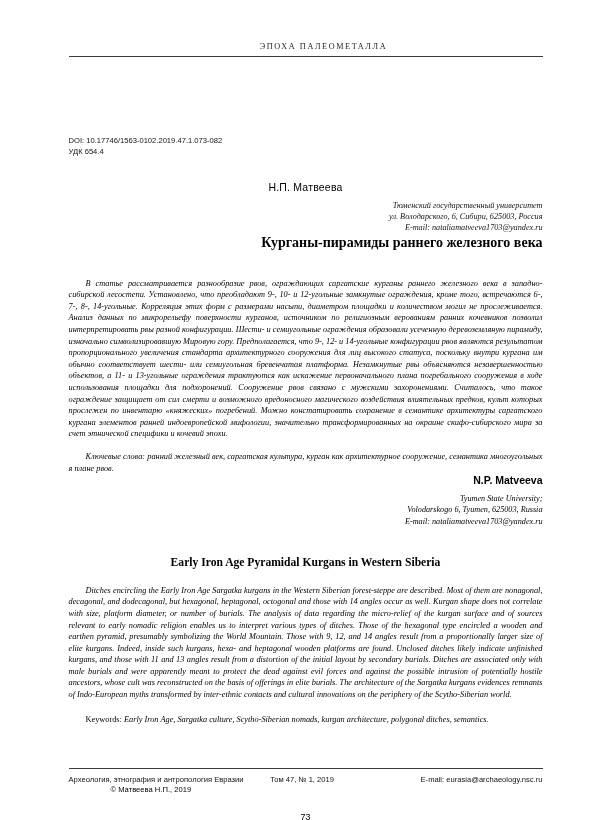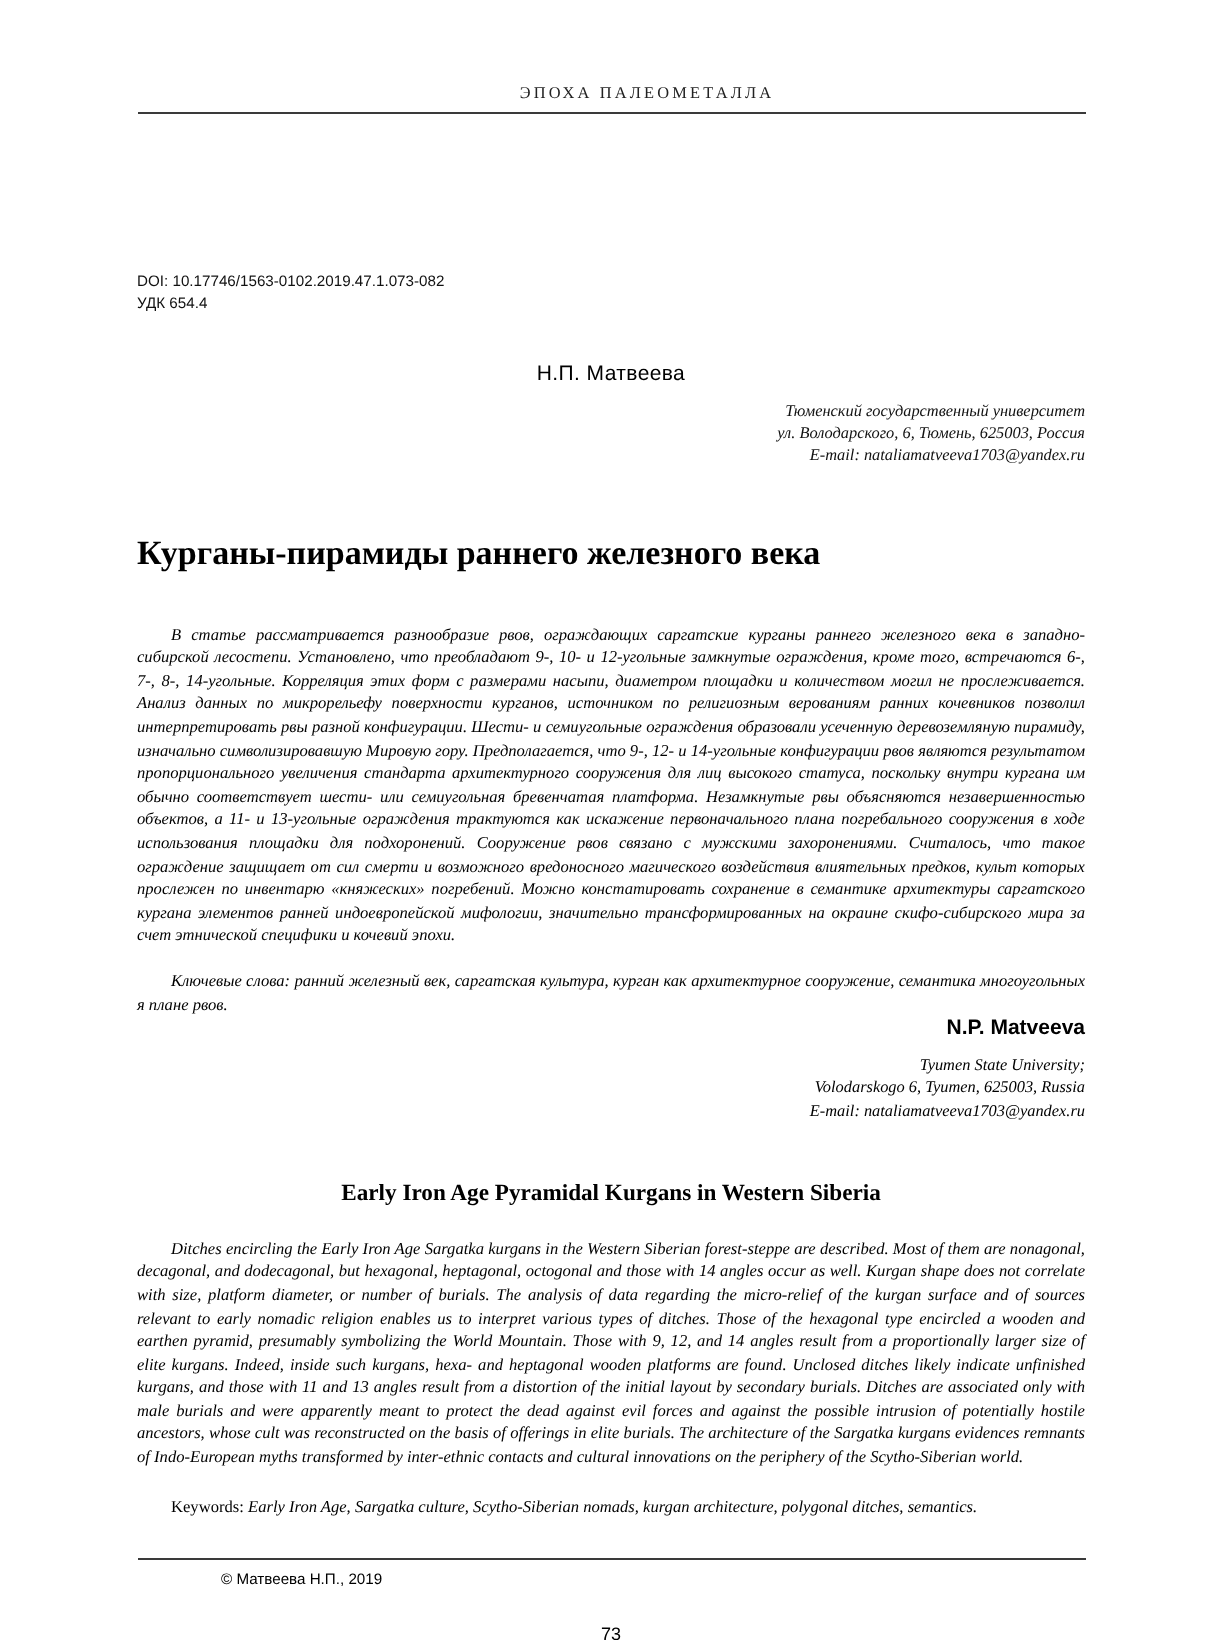--- a/index.html
+++ b/index.html
@@ -57,26 +57,25 @@
   }
   .affil-ru {
     text-align: right;
     font-style: italic;
     font-size: 8.2px;
     line-height: 11.2px;
     margin-top: 7px;
     color: #111;
   }
   .title-ru {
-    text-align: left;
+    text-align: right;
     font-family: "Liberation Serif", serif;
     font-weight: bold;
-    font-size: 17px;
+    font-size: 14px;
     line-height: 18px;
-    margin-top: 34px;
   }
   .abstract-ru {
     margin-top: 26px;
     font-style: italic;
     font-size: 8.3px;
     line-height: 11.6px;
     text-align: justify;
     text-indent: 17px;
     color: #000;
   }
@@ -181,21 +180,21 @@
 
     <div class="doi-block">
       <div>DOI: 10.17746/1563-0102.2019.47.1.073-082</div>
       <div>УДК 654.4</div>
     </div>
 
     <div class="author-ru">Н.П. Матвеева</div>
 
     <div class="affil-ru">
       <div>Тюменский государственный университет</div>
-      <div>ул. Володарского, 6, Тюмень, 625003, Россия</div>
+      <div>ул. Володарского, 6, Сибири, 625003, Россия</div>
       <div>E-mail: nataliamatveeva1703@yandex.ru</div>
     </div>
 
     <div class="title-ru">
       <div>Курганы-пирамиды раннего железного века</div>
     </div>
 
     <div class="abstract-ru">В статье рассматривается  разнообразие рвов, ограждающих саргатские курганы раннего железного века в западно-сибирской лесостепи. Установлено, что преобладают 9-, 10- и 12-угольные замкнутые ограждения, кроме того, встречаются 6-, 7-, 8-, 14-угольные. Корреляция этих форм с размерами насыпи, диаметром площадки и количеством могил не прослеживается. Анализ данных по микрорельефу поверхности курганов, источником по религиозным верованиям ранних кочевников позволил интерпретировать рвы разной конфигурации. Шести- и семиугольные ограждения образовали усеченную деревоземляную пирамиду, изначально символизировавшую Мировую гору. Предполагается, что 9-, 12- и 14-угольные конфигурации рвов являются результатом пропорционального увеличения стандарта архитектурного сооружения для лиц высокого статуса, поскольку внутри кургана им обычно соответствует шести- или семиугольная бревенчатая платформа. Незамкнутые рвы объясняются незавершенностью объектов, а 11- и 13-угольные ограждения трактуются как искажение первоначального плана погребального сооружения в ходе использования площадки для подхоронений. Сооружение рвов связано с мужскими захоронениями. Считалось, что такое ограждение защищает от сил смерти и возможного вредоносного магического воздействия влиятельных предков, культ которых прослежен по инвентарю «княжеских» погребений. Можно констатировать сохранение в семантике архитектуры саргатского кургана элементов ранней индоевропейской мифологии, значительно трансформированных на окраине скифо-сибирского мира за счет этнической специфики и кочевий эпохи.</div>
 
     <div class="keywords-ru">
@@ -217,17 +216,22 @@
 
     <div class="keywords-en">
       <span class="kw-label">Keywords:</span>
       <span class="kw-body">Early Iron Age, Sargatka culture, Scytho-Siberian nomads, kurgan architecture, polygonal ditches, semantics.</span>
     </div>
 
   </div>
 
   <div class="footer-wrap">
     <div class="rule-bottom"></div>
+    <div class="footer">
+      <div class="footer-left">Археология, этнография и антропология Евразии</div>
+      <div class="footer-center">Том 47, № 1, 2019</div>
+      <div class="footer-right">E-mail: eurasia@archaeology.nsc.ru</div>
+    </div>
     <div class="copyright">© Матвеева Н.П., 2019</div>
     <div class="page-number">73</div>
   </div>
 
 </div>
 
 </body></html>

